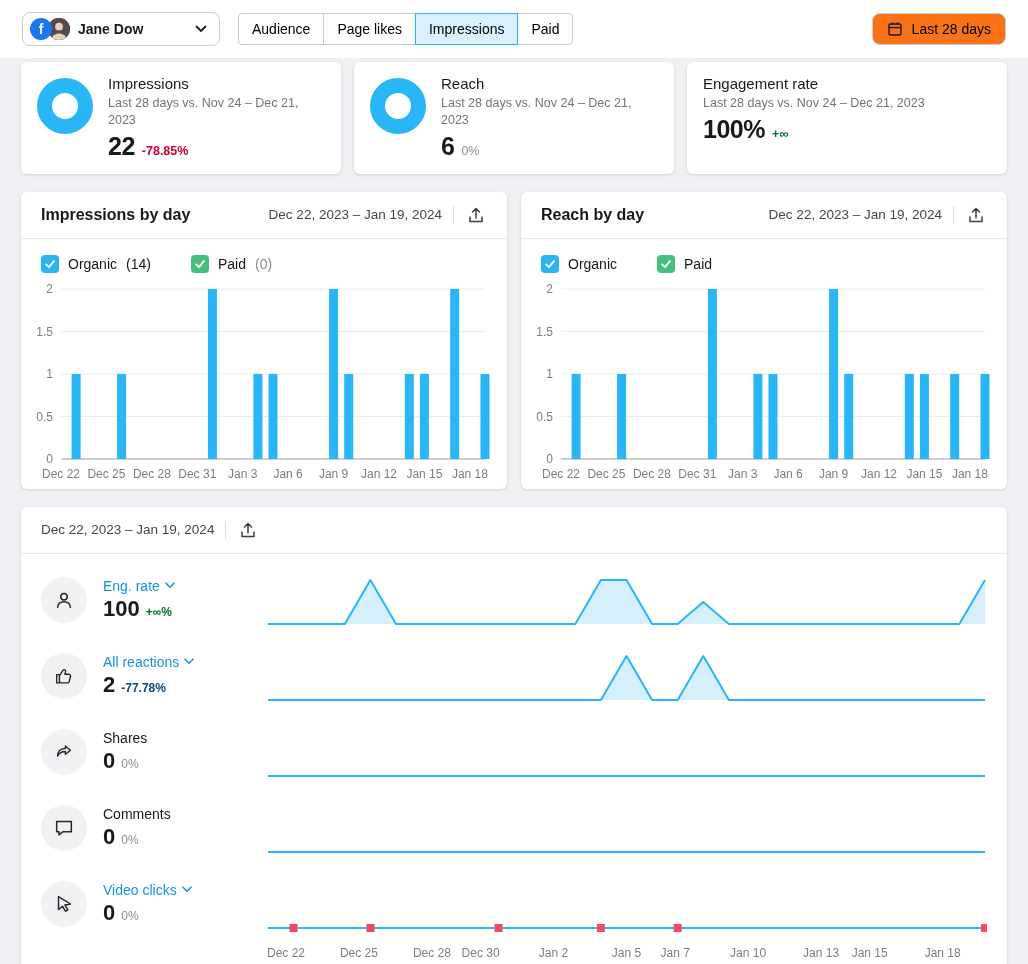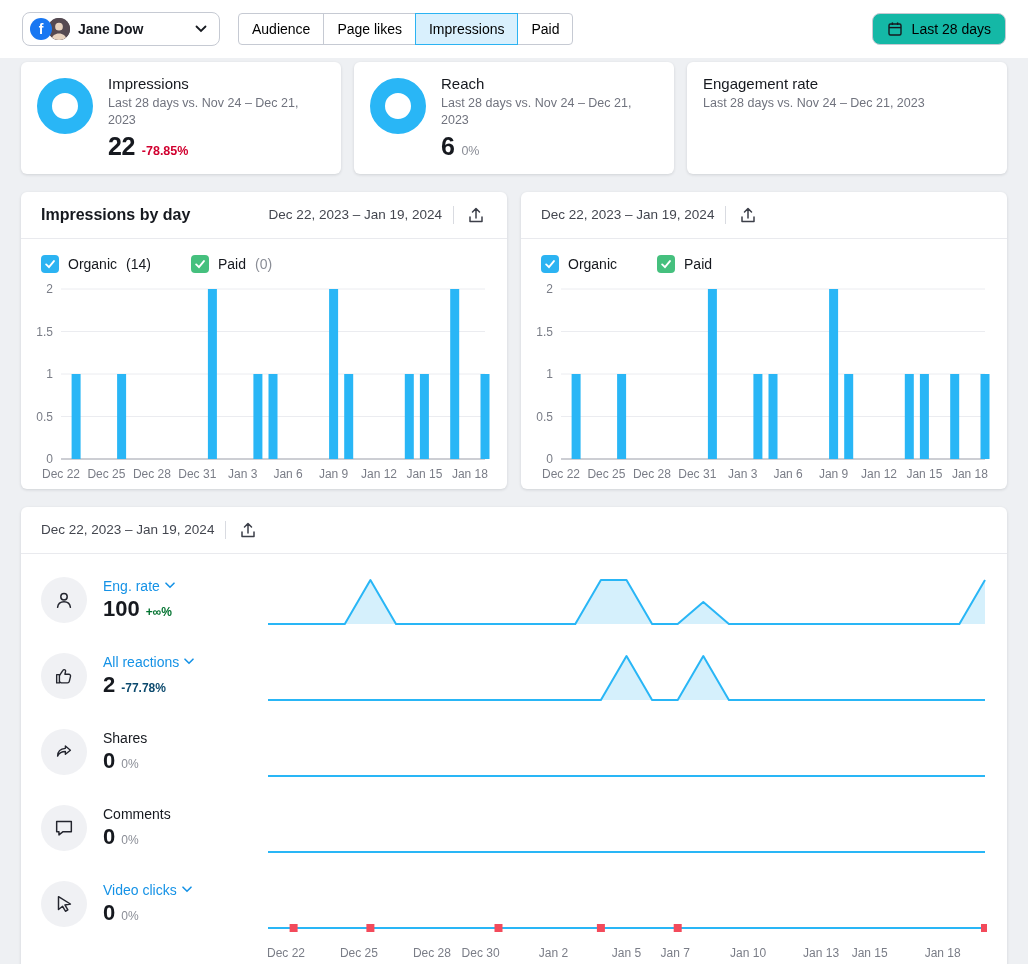--- a/index.html
+++ b/index.html
@@ -22,21 +22,21 @@
   .avatar svg { position:absolute; top:0; left:0; }
   .profile-name { font-weight:bold; font-size:14px; flex:1; white-space:nowrap; }
   .tabs { display:flex; }
   .tab { border:1px solid #c6cad3; background:#fff; padding:7px 13px;
     font-size:14px; margin-left:-1px; cursor:pointer; white-space:nowrap; }
   .tab:first-child { border-radius:4px 0 0 4px; margin-left:0; }
   .tab:last-child { border-radius:0 4px 4px 0; }
   .tab.active { background:#d9f0fd; border-color:#2bb3f2; position:relative; z-index:1; }
   .date-btn { margin-left:auto; display:flex; align-items:center; gap:9px;
     border:1px solid #c6cad3; border-radius:8px; padding:7px 14px;
-    font-size:14px; background:#14b8a6; cursor:pointer; white-space:nowrap; }
+    font-size:14px; background:#f97316; cursor:pointer; white-space:nowrap; }
 
   .content { padding:4px 21px 0; }
 
   
   .summary-row { display:flex; gap:13px; }
   .scard { flex:1; background:#fff; border-radius:6px;
     box-shadow:0 1px 3px rgba(30,33,44,.14); padding:13px 16px;
     display:flex; gap:15px; min-height:100px; }
   .donut { width:56px; height:56px; border-radius:50%;
     border:15px solid #29b6f6; margin-top:3px; flex:none; }
@@ -152,20 +152,24 @@
           <span class="scard-value">6</span>
           <span class="delta neutral">0%</span>
         </div>
       </div>
     </div>
 
     <div class="scard">
       <div>
         <div class="scard-title">Engagement rate</div>
         <div class="scard-sub">Last 28 days vs. Nov 24 – Dec 21, 2023</div>
+        <div class="scard-value-row">
+          <span class="scard-value">100%</span>
+          <span class="delta positive">+∞</span>
+        </div>
       </div>
     </div>
   </div>
 
   <div class="charts-row">
 
     <div class="chart-card">
       <div class="card-head">
         <div class="card-title">Impressions by day</div>
         <div class="head-right">
@@ -228,20 +232,21 @@
             <text x="261.1" y="197" text-anchor="middle" font-size="12" fill="#7a7d87">Jan 6</text>
             <text x="306.6" y="197" text-anchor="middle" font-size="12" fill="#7a7d87">Jan 9</text>
             <text x="352.0" y="197" text-anchor="middle" font-size="12" fill="#7a7d87">Jan 12</text>
             <text x="397.4" y="197" text-anchor="middle" font-size="12" fill="#7a7d87">Jan 15</text>
             <text x="442.9" y="197" text-anchor="middle" font-size="12" fill="#7a7d87">Jan 18</text>
           </svg></div>
     </div>
 
     <div class="chart-card">
       <div class="card-head">
+        <div class="card-title">Reach by day</div>
         <div class="head-right">
           <span>Dec 22, 2023 – Jan 19, 2024</span>
           <span class="vdiv"></span>
           <span class="export-btn">
             <svg width="18" height="18" viewBox="0 0 18 18">
               <path d="M9 12 V3 M5.5 6 L9 2.5 L12.5 6 M3 11v4.5h12V11" fill="none" stroke="#3c3f49" stroke-width="1.5" stroke-linecap="round" stroke-linejoin="round"></path>
             </svg>
           </span>
         </div>
       </div>

